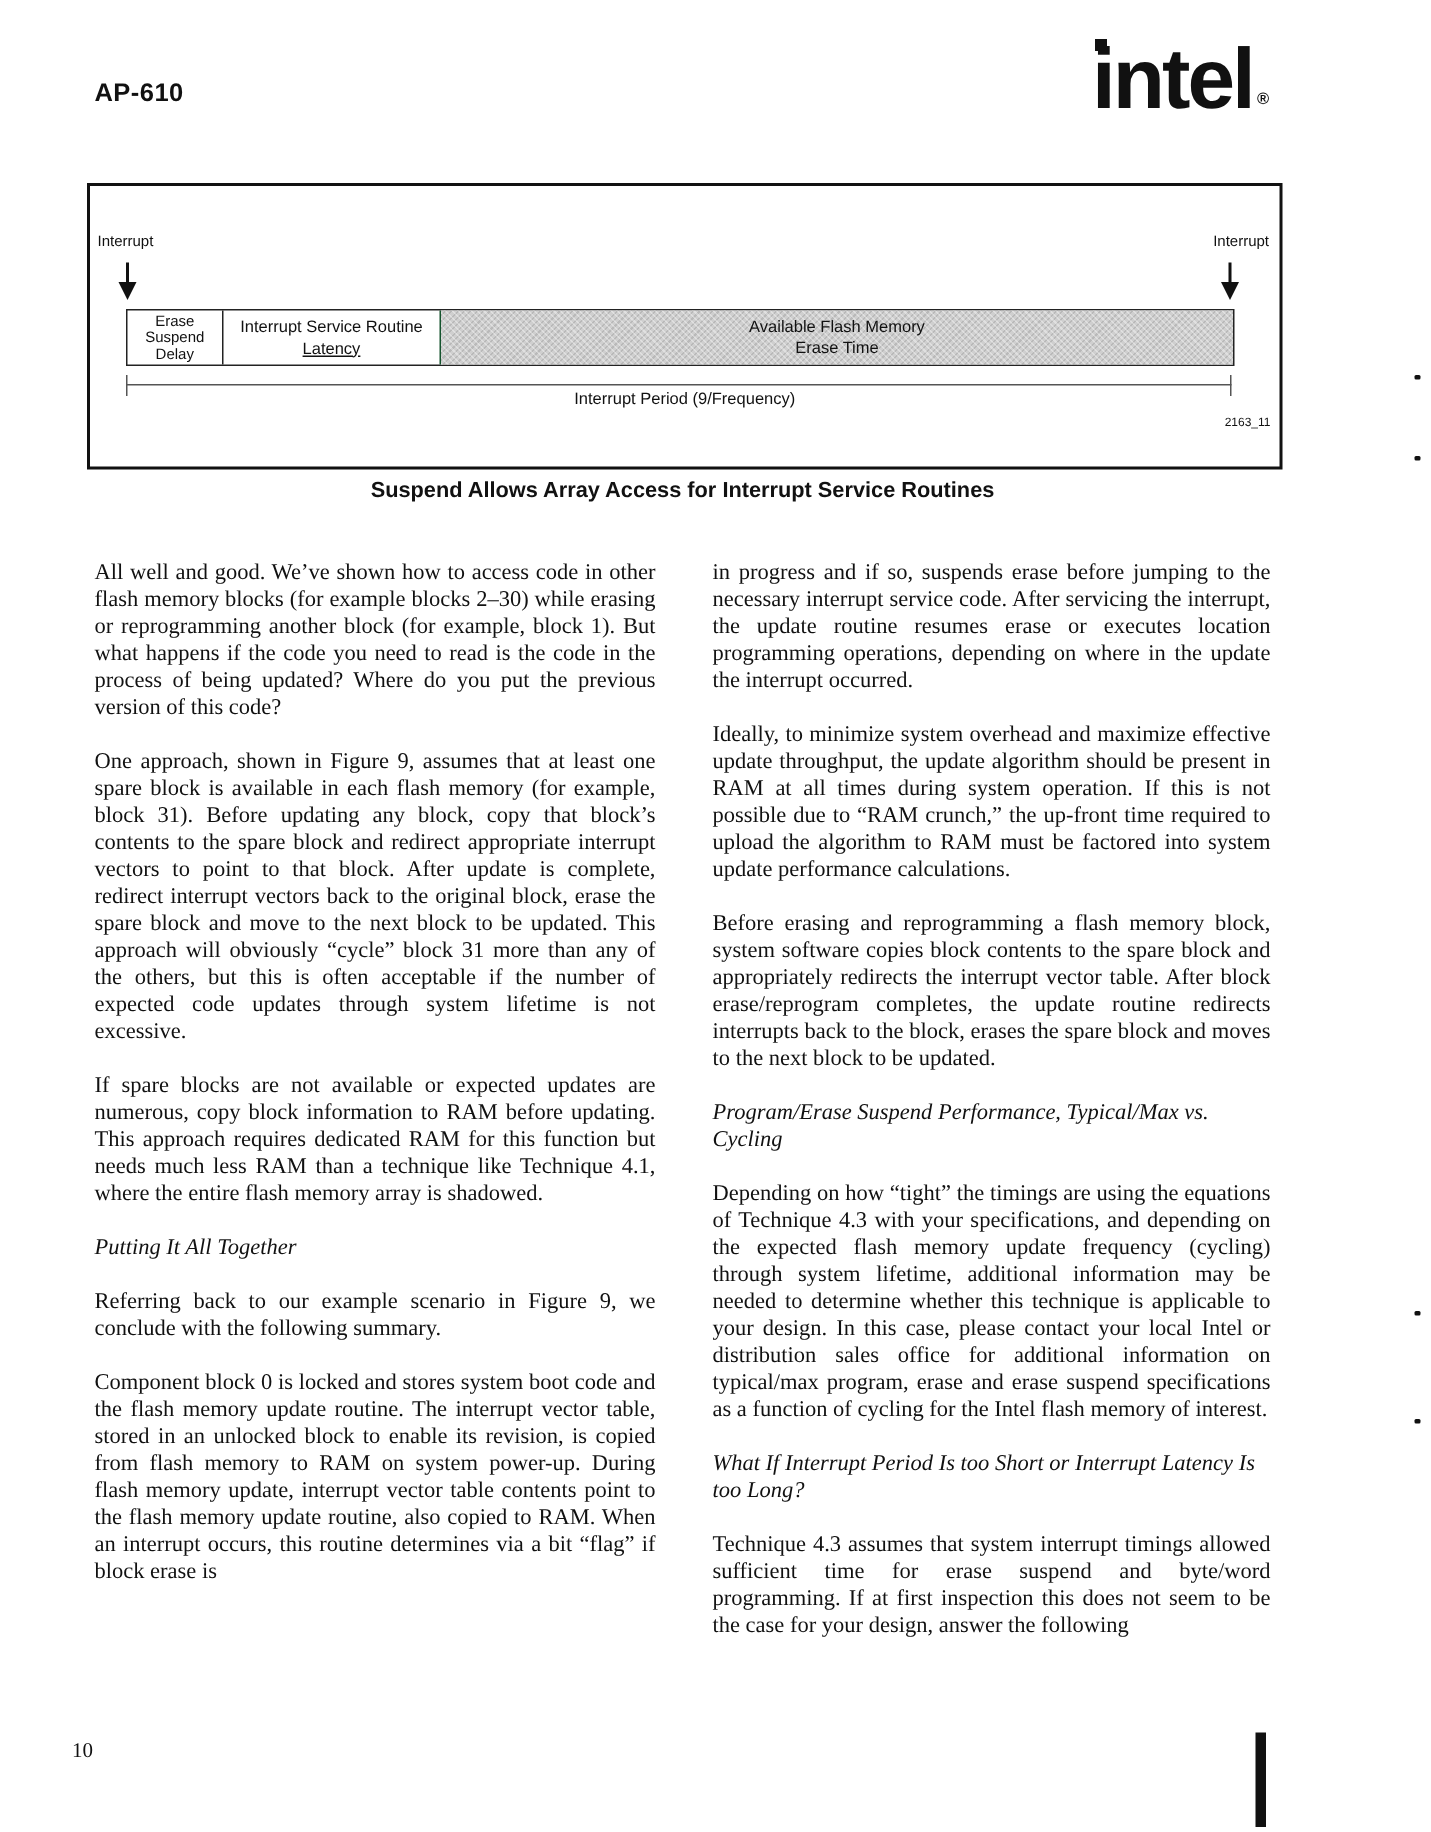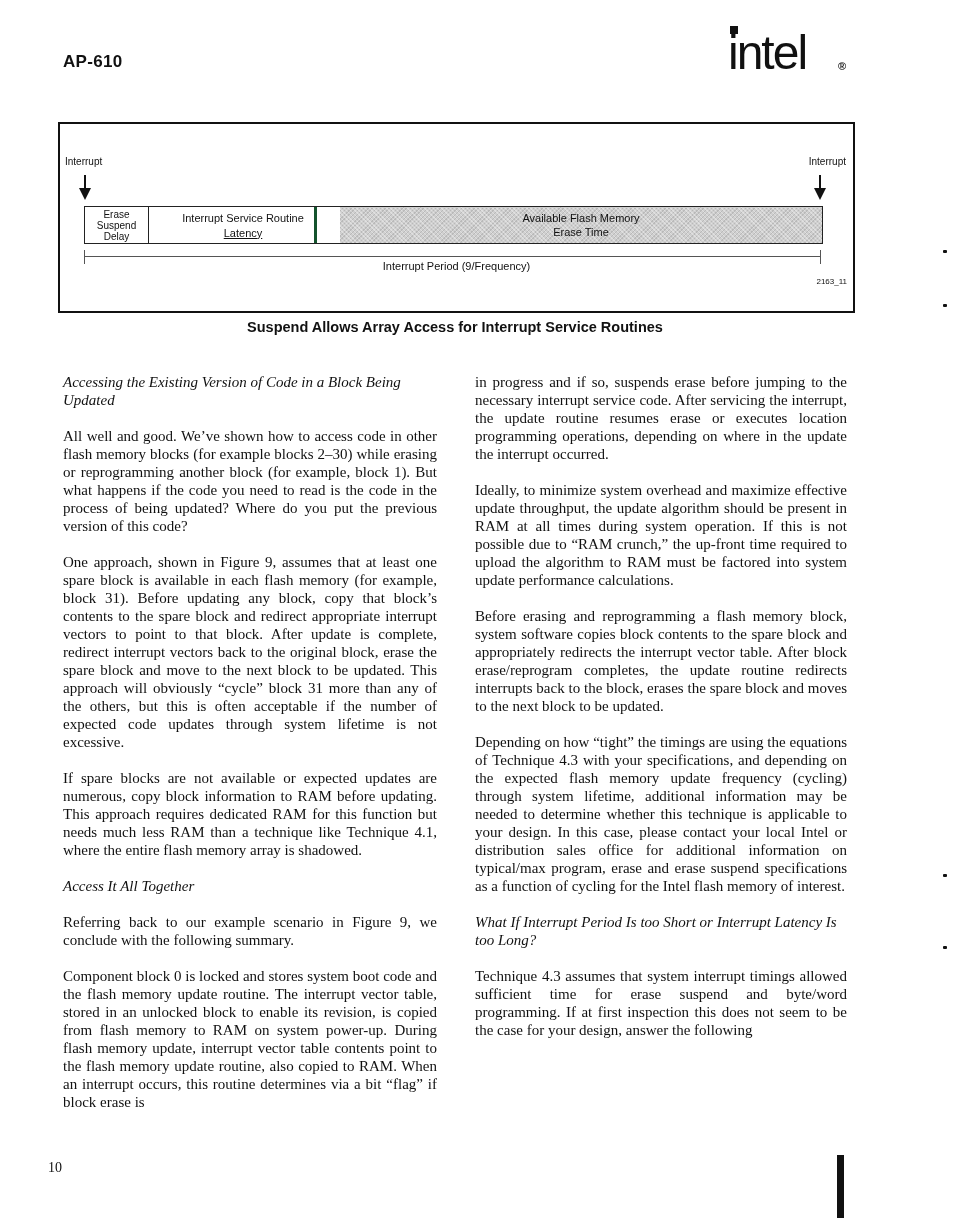--- a/index.html
+++ b/index.html
@@ -13,44 +13,44 @@
     font-family: "Liberation Sans", "DejaVu Sans", sans-serif;
     font-weight: bold; font-size: 17px; letter-spacing: 0.3px;
   }
   .logo {
     position: absolute; left: 728px; top: 22px; height: 62px; width: 130px;
     font-family: "Liberation Sans", "DejaVu Sans", sans-serif;
   }
   .logo .dot { position:absolute; left:2px; top:4px; width:8px; height:8px; background:#111; }
   .logo .word {
     position: absolute; left: 0; top: 6px;
-    font-size: 48px; font-weight: normal; letter-spacing: -2px; line-height: 50px;
+    font-size: 57px; font-weight: bold; letter-spacing: -2px; line-height: 50px;
   }
   .logo .reg { position:absolute; left:110px; top:38px; font-size:11px; font-weight:bold; }
 
   
   .figure {
     position: absolute; left: 58px; top: 122px; width: 793px; height: 187px;
     border: 2px solid #111;
     font-family: "Liberation Sans", "DejaVu Sans", sans-serif;
   }
   .fig-label { position: absolute; font-size: 10px; }
   .arrow { position: absolute; width: 2px; background: #111; }
   .arrow-head {
     position: absolute; width: 0; height: 0;
     border-left: 6px solid transparent; border-right: 6px solid transparent;
     border-top: 12px solid #111;
   }
   .bar {
     position: absolute; left: 24px; top: 82px; width: 737px; height: 36px;
-    border: 1px solid #222; display: flex; gap: 23px;
+    border: 1px solid #222; display: flex;
   }
   .seg { height: 100%; box-sizing: border-box; display:flex; align-items:center; justify-content:center; text-align:center; font-size: 11px; line-height: 12px; }
   .seg-delay { width: 64px; border-right: 1px solid #222; font-size: 10px; line-height: 11px; }
-  .seg-latency { width: 145px; border-right: 3px solid #14532d; }
+  .seg-latency { width: 145px; border-right: 1px solid #14532d; }
   .seg-erase {
     flex: 1;
     background-color: #cfcfcf;
     background-image:
       repeating-linear-gradient(45deg, rgba(255,255,255,0.35) 0 1px, transparent 1px 3px),
       repeating-linear-gradient(-45deg, rgba(120,120,120,0.25) 0 1px, transparent 1px 3px);
   }
   .period-line { position: absolute; left: 24px; top: 132px; width: 737px; height: 1px; background: #555; }
   .period-tick { position: absolute; width: 1px; height: 14px; background: #555; top: 126px; }
   .period-label { position: absolute; left: 0; width: 793px; top: 136px; text-align: center; font-size: 11px; }
@@ -125,33 +125,33 @@
   <div class="period-tick" style="left:760px;"></div>
   <div class="period-label">Interrupt Period (9/Frequency)</div>
   <div class="fig-id">2163_11</div>
 </div>
 
 <div class="caption">
   <div>Suspend Allows Array Access for Interrupt Service Routines</div>
 </div>
 
 <div class="col col-left">
-  <p class="sub">Accessing the Existing Version of Code in a Block Being Updated</p>
   <p>All well and good. We’ve shown how to access code in other flash memory blocks (for example blocks 2–30) while erasing or reprogramming another block (for example, block 1). But what happens if the code you need to read is the code in the process of being updated? Where do you put the previous version of this code?</p>
   <p>One approach, shown in Figure 9, assumes that at least one spare block is available in each flash memory (for example, block 31). Before updating any block, copy that block’s contents to the spare block and redirect appropriate interrupt vectors to point to that block. After update is complete, redirect interrupt vectors back to the original block, erase the spare block and move to the next block to be updated. This approach will obviously “cycle” block 31 more than any of the others, but this is often acceptable if the number of expected code updates through system lifetime is not excessive.</p>
   <p>If spare blocks are not available or expected updates are numerous, copy block information to RAM before updating. This approach requires dedicated RAM for this function but needs much less RAM than a technique like Technique 4.1, where the entire flash memory array is shadowed.</p>
-  <p class="sub">Access It All Together</p>
+  <p class="sub">Putting It All Together</p>
   <p>Referring back to our example scenario in Figure 9, we conclude with the following summary.</p>
   <p>Component block 0 is locked and stores system boot code and the flash memory update routine. The interrupt vector table, stored in an unlocked block to enable its revision, is copied from flash memory to RAM on system power-up. During flash memory update, interrupt vector table contents point to the flash memory update routine, also copied to RAM. When an interrupt occurs, this routine determines via a bit “flag” if block erase is</p>
 </div>
 
 <div class="col col-right">
   <p>in progress and if so, suspends erase before jumping to the necessary interrupt service code. After servicing the interrupt, the update routine resumes erase or executes location programming operations, depending on where in the update the interrupt occurred.</p>
   <p>Ideally, to minimize system overhead and maximize effective update throughput, the update algorithm should be present in RAM at all times during system operation. If this is not possible due to “RAM crunch,” the up-front time required to upload the algorithm to RAM must be factored into system update performance calculations.</p>
   <p>Before erasing and reprogramming a flash memory block, system software copies block contents to the spare block and appropriately redirects the interrupt vector table. After block erase/reprogram completes, the update routine redirects interrupts back to the block, erases the spare block and moves to the next block to be updated.</p>
+  <p class="sub">Program/Erase Suspend Performance, Typical/Max vs. Cycling</p>
   <p>Depending on how “tight” the timings are using the equations of Technique 4.3 with your specifications, and depending on the expected flash memory update frequency (cycling) through system lifetime, additional information may be needed to determine whether this technique is applicable to your design. In this case, please contact your local Intel or distribution sales office for additional information on typical/max program, erase and erase suspend specifications as a function of cycling for the Intel flash memory of interest.</p>
   <p class="sub">What If Interrupt Period Is too Short or Interrupt Latency Is too Long?</p>
   <p>Technique 4.3 assumes that system interrupt timings allowed sufficient time for erase suspend and byte/word programming. If at first inspection this does not seem to be the case for your design, answer the following</p>
 </div>
 
 <div class="page-num">10</div>
 <div class="change-bar"></div>
 
 <div class="margin-dot" style="left:943px; top:250px;"></div>
 <div class="margin-dot" style="left:943px; top:304px;"></div>

